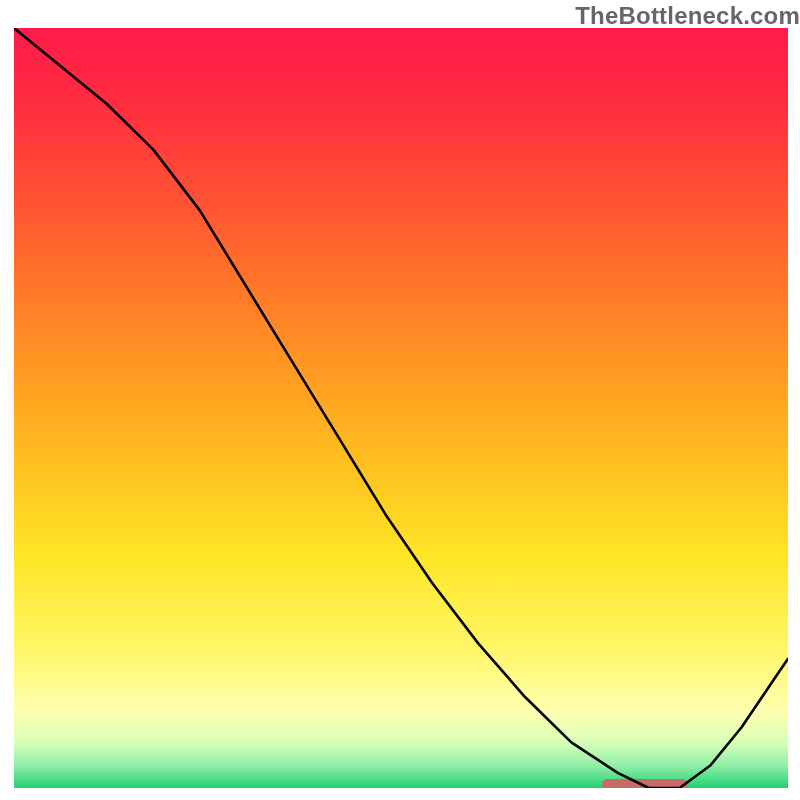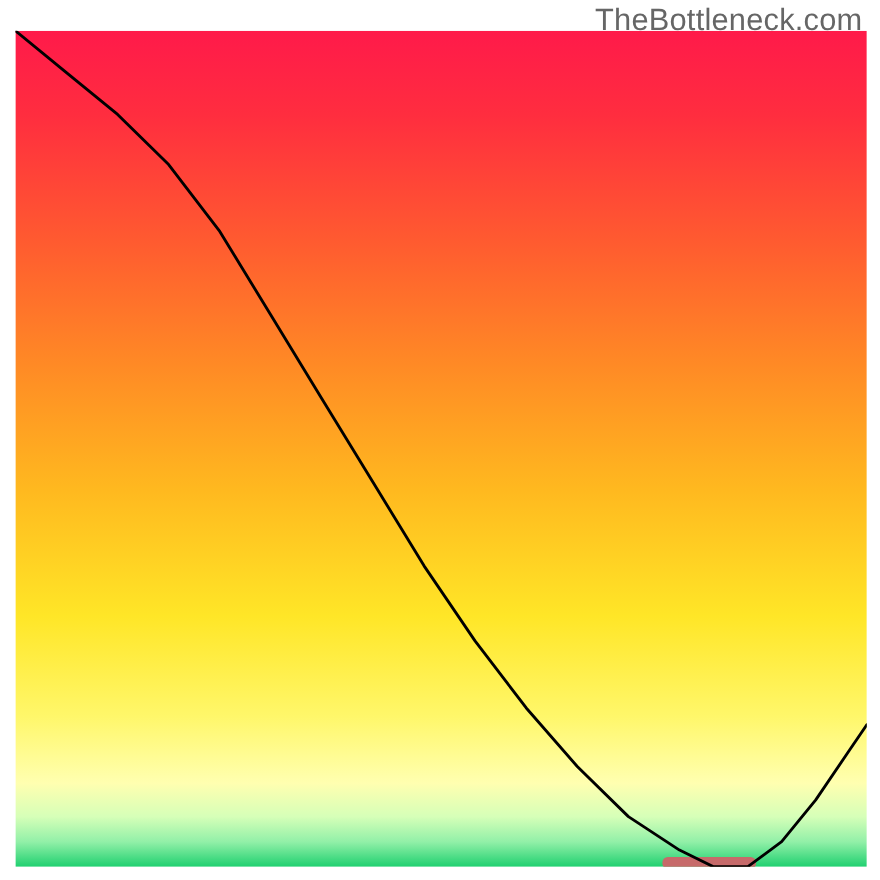--- a/index.html
+++ b/index.html
@@ -12,23 +12,23 @@
     font-family: Arial, Helvetica, sans-serif;
   }
   .wrap {
     position: relative;
     width: 800px;
     height: 800px;
   }
   .watermark {
     position: absolute;
     top: 2px;
-    right: 16px;
-    font-size: 28px;
-    font-weight: 400;
+    right: 0;
+    font-size: 24px;
+    font-weight: 700;
     color: #666666;
     letter-spacing: 0.2px;
   }
   .plot {
     position: absolute;
     left: 14px;
     top: 28px;
     width: 774px;   
     height: 760px;  
   }

